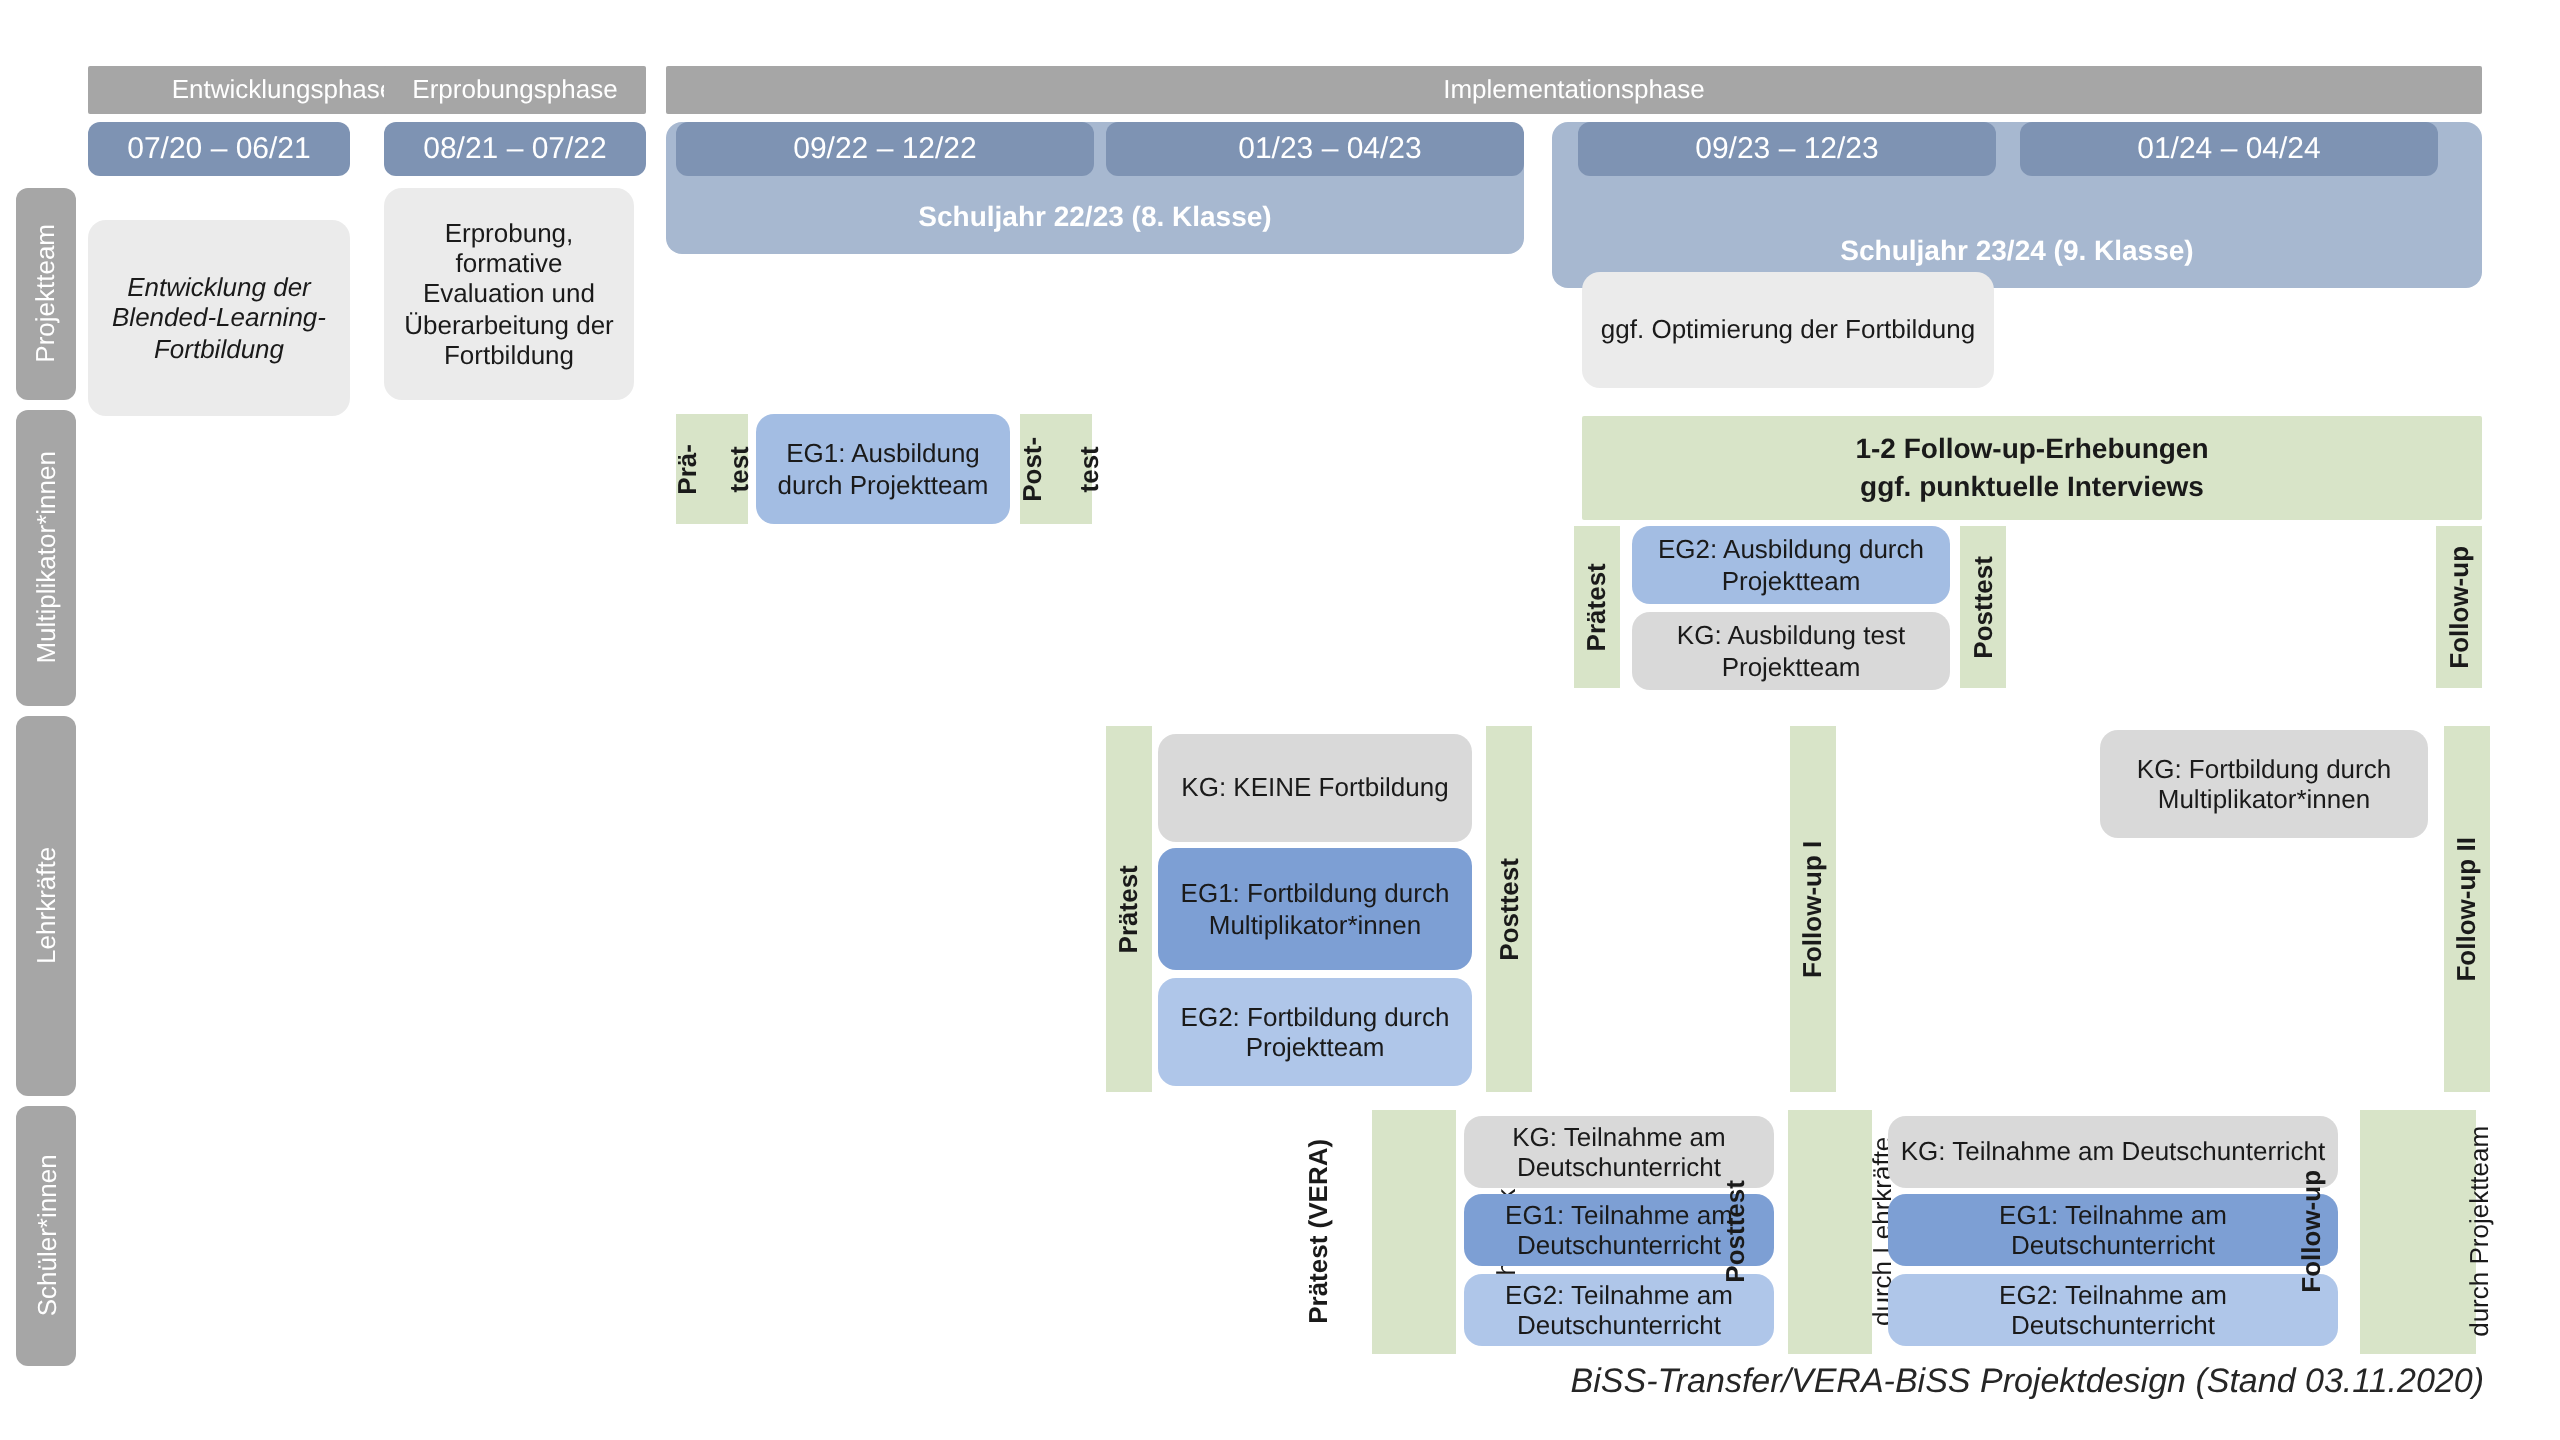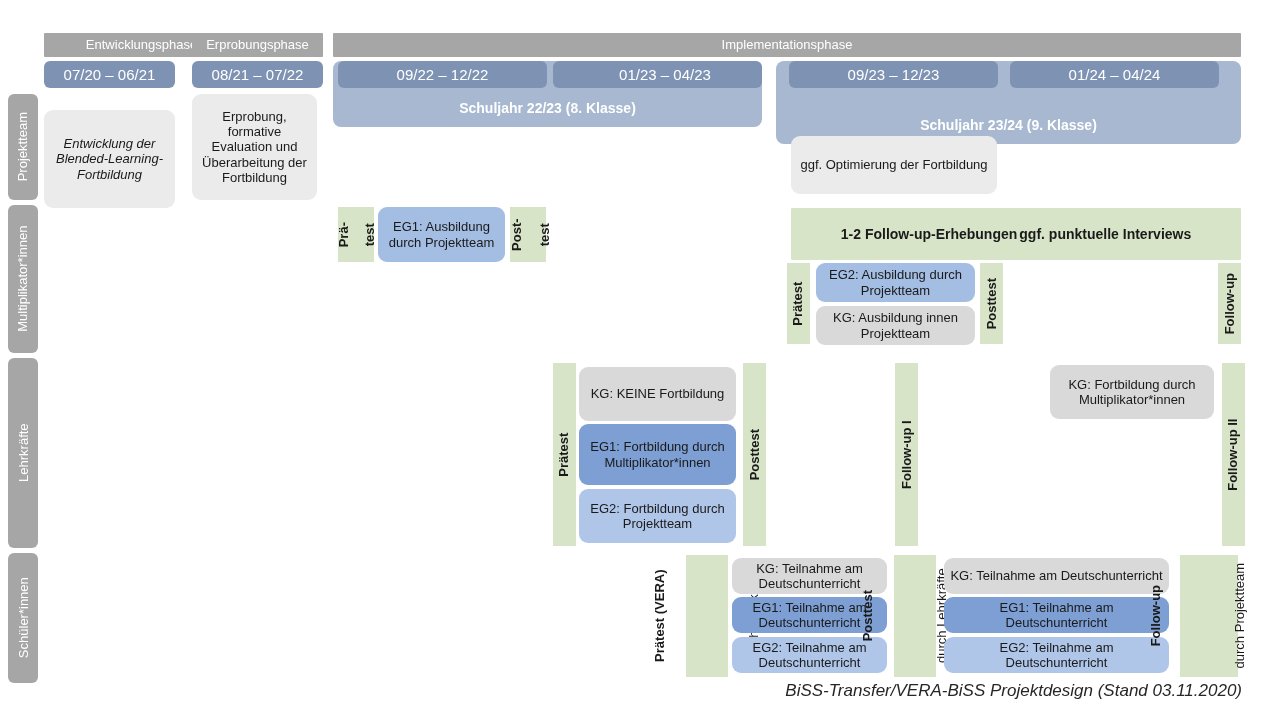--- a/index.html
+++ b/index.html
@@ -134,33 +134,33 @@
     <span class="vtext">test</span>
   </div>
   <div class="box blue-mid" style="left:378px;top:207px;width:127px;height:55px;padding:0 5px;">
     <span>EG1: Ausbildung durch Projektteam</span>
   </div>
   <div class="box green vpair" style="left:510px;top:207px;width:36px;height:55px;">
     <span class="vtext">Post-</span>
     <span class="vtext">test</span>
   </div>
 
-  <div class="box green hband" style="left:791px;top:208px;width:450px;height:52px;gap:2px;">
+  <div class="box green hband" style="left:791px;top:208px;width:450px;height:52px;flex-direction:column;gap:2px;">
     <span class="ml">1-2 Follow-up-Erhebungen</span>
     <span class="ml">ggf. punktuelle Interviews</span>
   </div>
 
   <div class="box green" style="left:787px;top:263px;width:23px;height:81px;">
     <span class="vtext">Prätest</span>
   </div>
   <div class="box blue-mid" style="left:816px;top:263px;width:159px;height:39px;padding:0 5px;">
     <span>EG2: Ausbildung durch Projektteam</span>
   </div>
   <div class="box greyd" style="left:816px;top:306px;width:159px;height:39px;padding:0 5px;">
-    <span>KG: Ausbildung innen Projektteam</span>
+    <span>KG: Ausbildung test Projektteam</span>
   </div>
   <div class="box green" style="left:980px;top:263px;width:23px;height:81px;">
     <span class="vtext">Posttest</span>
   </div>
   <div class="box green" style="left:1218px;top:263px;width:23px;height:81px;">
     <span class="vtext">Follow-up</span>
   </div>
 
   <div class="box green" style="left:553px;top:363px;width:23px;height:183px;">
     <span class="vtext">Prätest</span>

